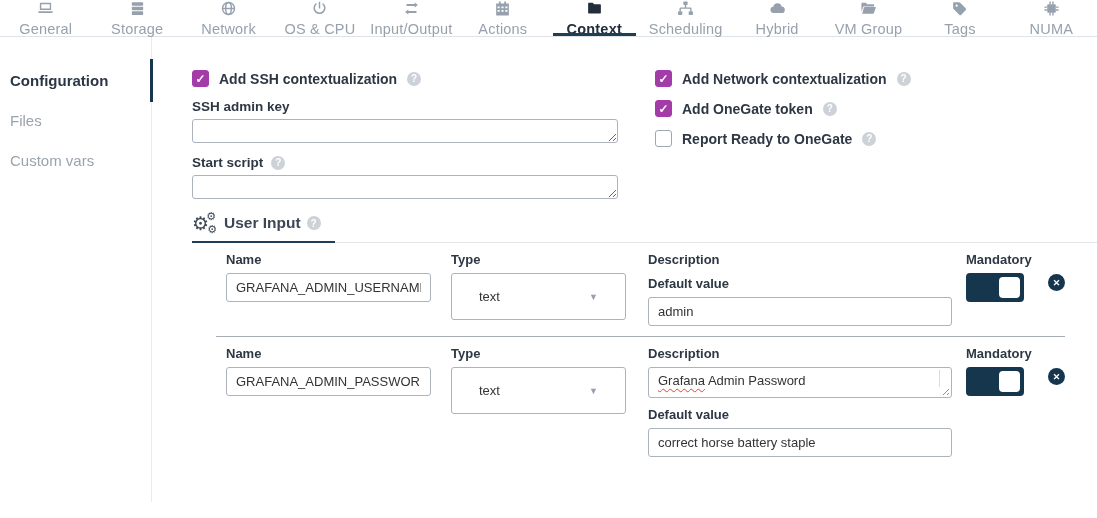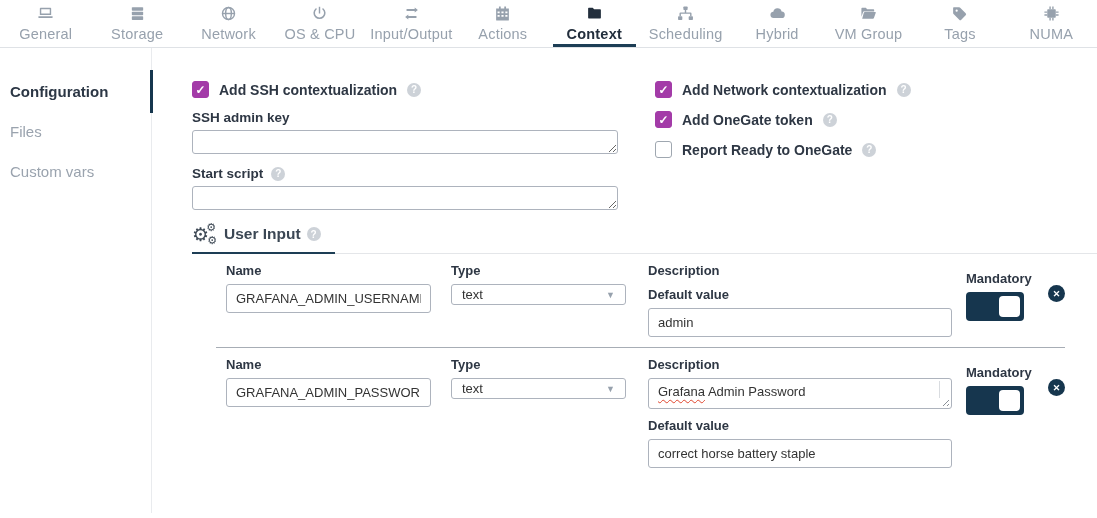--- a/index.html
+++ b/index.html
@@ -1,20 +1,20 @@
 <!DOCTYPE html>
 <html><head>
 <meta charset="utf-8">
 <style>
   * { box-sizing: border-box; margin: 0; padding: 0; }
   html,body { width:1097px; height:518px; overflow:hidden; background:#fff;
     font-family:"Liberation Sans", sans-serif; }
 
   
-  .tabbar { display:flex; height:48px; border-bottom:1px solid #dfe2e6; }
+  .tabbar { display:flex; height:37px; border-bottom:1px solid #dfe2e6; }
   .tab { flex:1 1 0; display:flex; flex-direction:column; align-items:center;
     justify-content:center; gap:4px; color:#97a1ad; cursor:pointer; position:relative;
     min-width:0; }
   .tab-label { font-size:14.5px; letter-spacing:.2px; white-space:nowrap; }
   .tab-icon { height:17px; display:flex; align-items:center; }
   .tab-icon svg { display:block; }
   .tab.active { color:#222e3c; }
   .tab.active .tab-label { font-weight:bold; }
   .tab.active::after { content:""; position:absolute; left:4px; right:4px; bottom:0;
     height:3px; background:#1d3e55; }
@@ -67,27 +67,27 @@
   .gears .g2::after { content:"⚙"; }
   .gears .g3 { font-size:11px; right:1px; bottom:0; }
   .gears .g3::after { content:"⚙"; }
 
   
   .ui-table { margin-left:24px; width:849px; }
   .ui-row { display:flex; padding:9px 0 10px 10px; }
   .cell-name  { width:205px; margin-right:20px; flex-shrink:0; }
   .cell-type  { width:175px; margin-right:22px; flex-shrink:0; }
   .cell-desc  { width:304px; margin-right:14px; flex-shrink:0; }
-  .cell-mand  { width:78px; flex-shrink:0;margin-top:8px; }
+  .cell-mand  { width:78px; flex-shrink:0; }
   .cell-x { margin-left:auto; padding-top:22px; }
   .ui-row .flabel { font-size:13px; margin-bottom:6px; display:block; }
   .tinput { width:100%; height:29px; border:1px solid #adb3bd; border-radius:3px;
     padding:0 9px; font-family:"Liberation Sans",sans-serif; font-size:13px; color:#333; }
-  .fselect { width:100%; height:21px; border:1px solid #adb3bd; border-radius:3px;
-    display:flex; align-items:center; justify-content:space-between; padding:0 10px;
+  .fselect { width:100%; height:47px; border:1px solid #adb3bd; border-radius:3px;
+    display:flex; align-items:center; justify-content:space-between; padding:0 27px;
     font-size:13px; color:#333; cursor:pointer; background:#fff; }
   .caret { color:#97a1ad; font-size:9px; }
   .caret::after { content:"▼"; }
   .fdesc { position:relative; width:100%; height:31px; border:1px solid #adb3bd;
     border-radius:3px; padding:5px 20px 5px 9px; font-size:13px; color:#333;
     overflow:hidden; cursor:text; background:#fff; }
   .fdesc::before { content:""; position:absolute; right:11px; top:2px; height:17px;
     width:1px; background:#d9dce0; }
   .rz { position:absolute; right:2px; bottom:2px; width:9px; height:9px;
     background:repeating-linear-gradient(135deg, transparent 0 2px, #8a9097 2px 3px);

